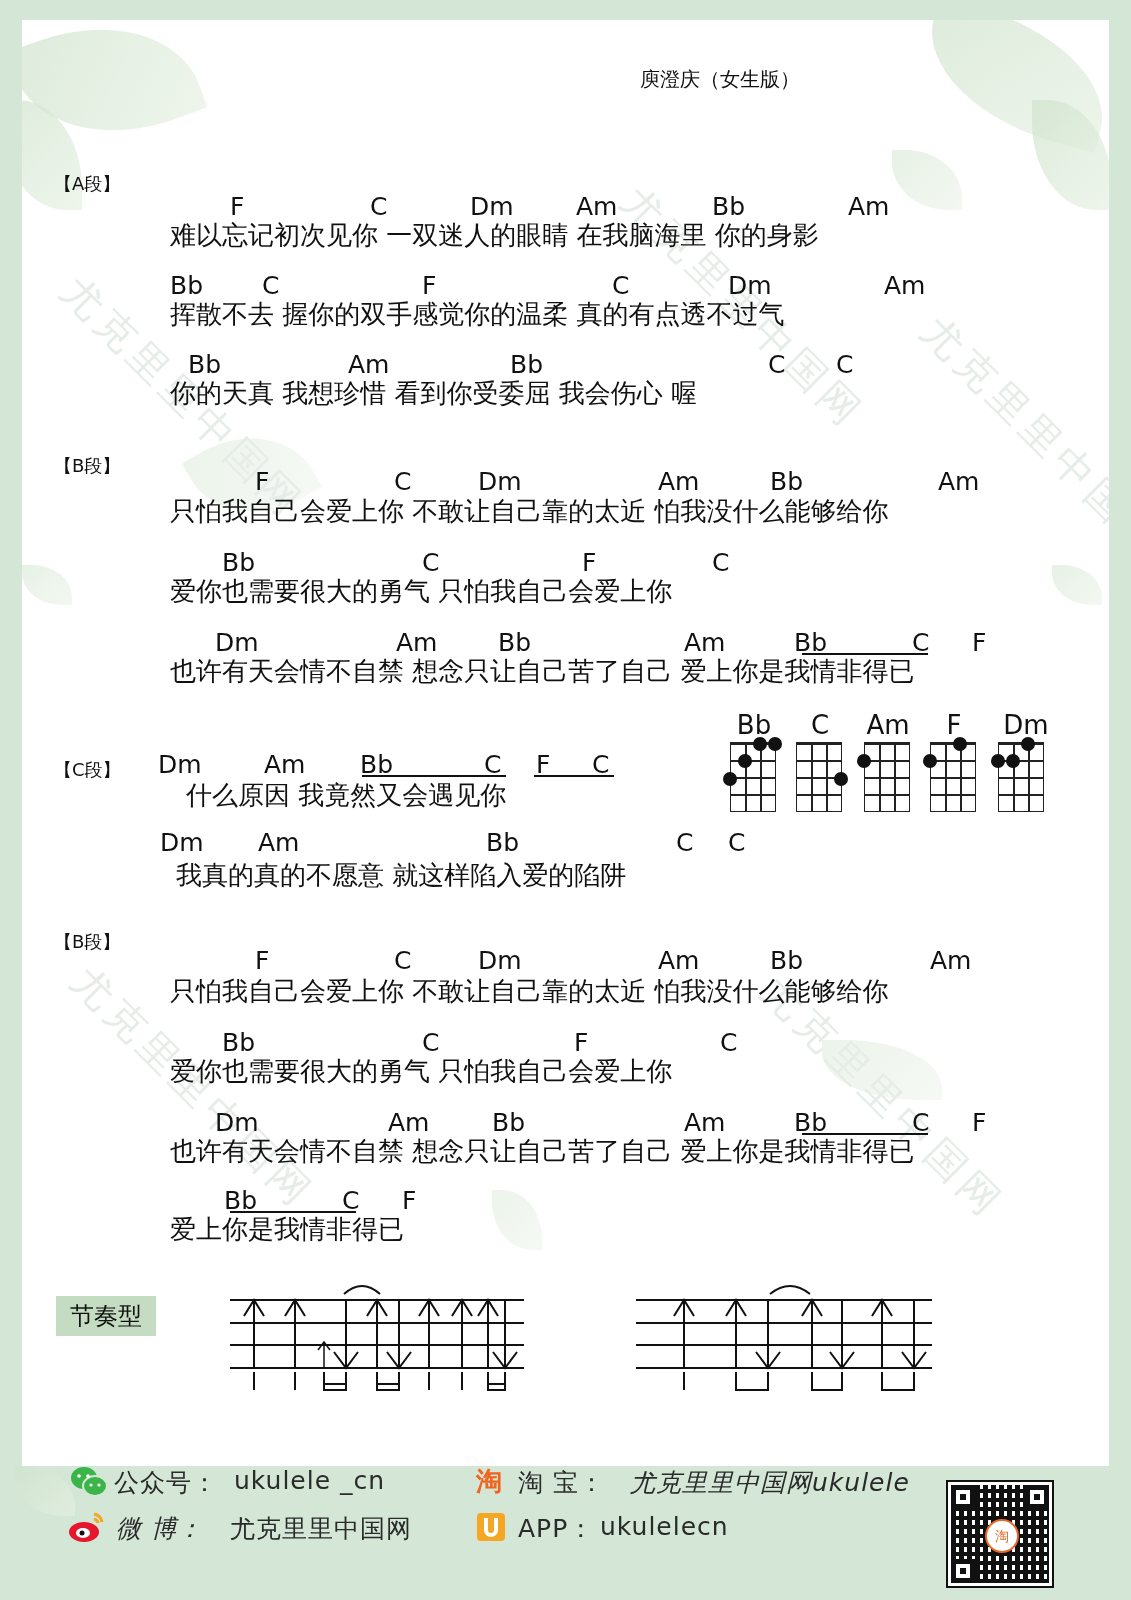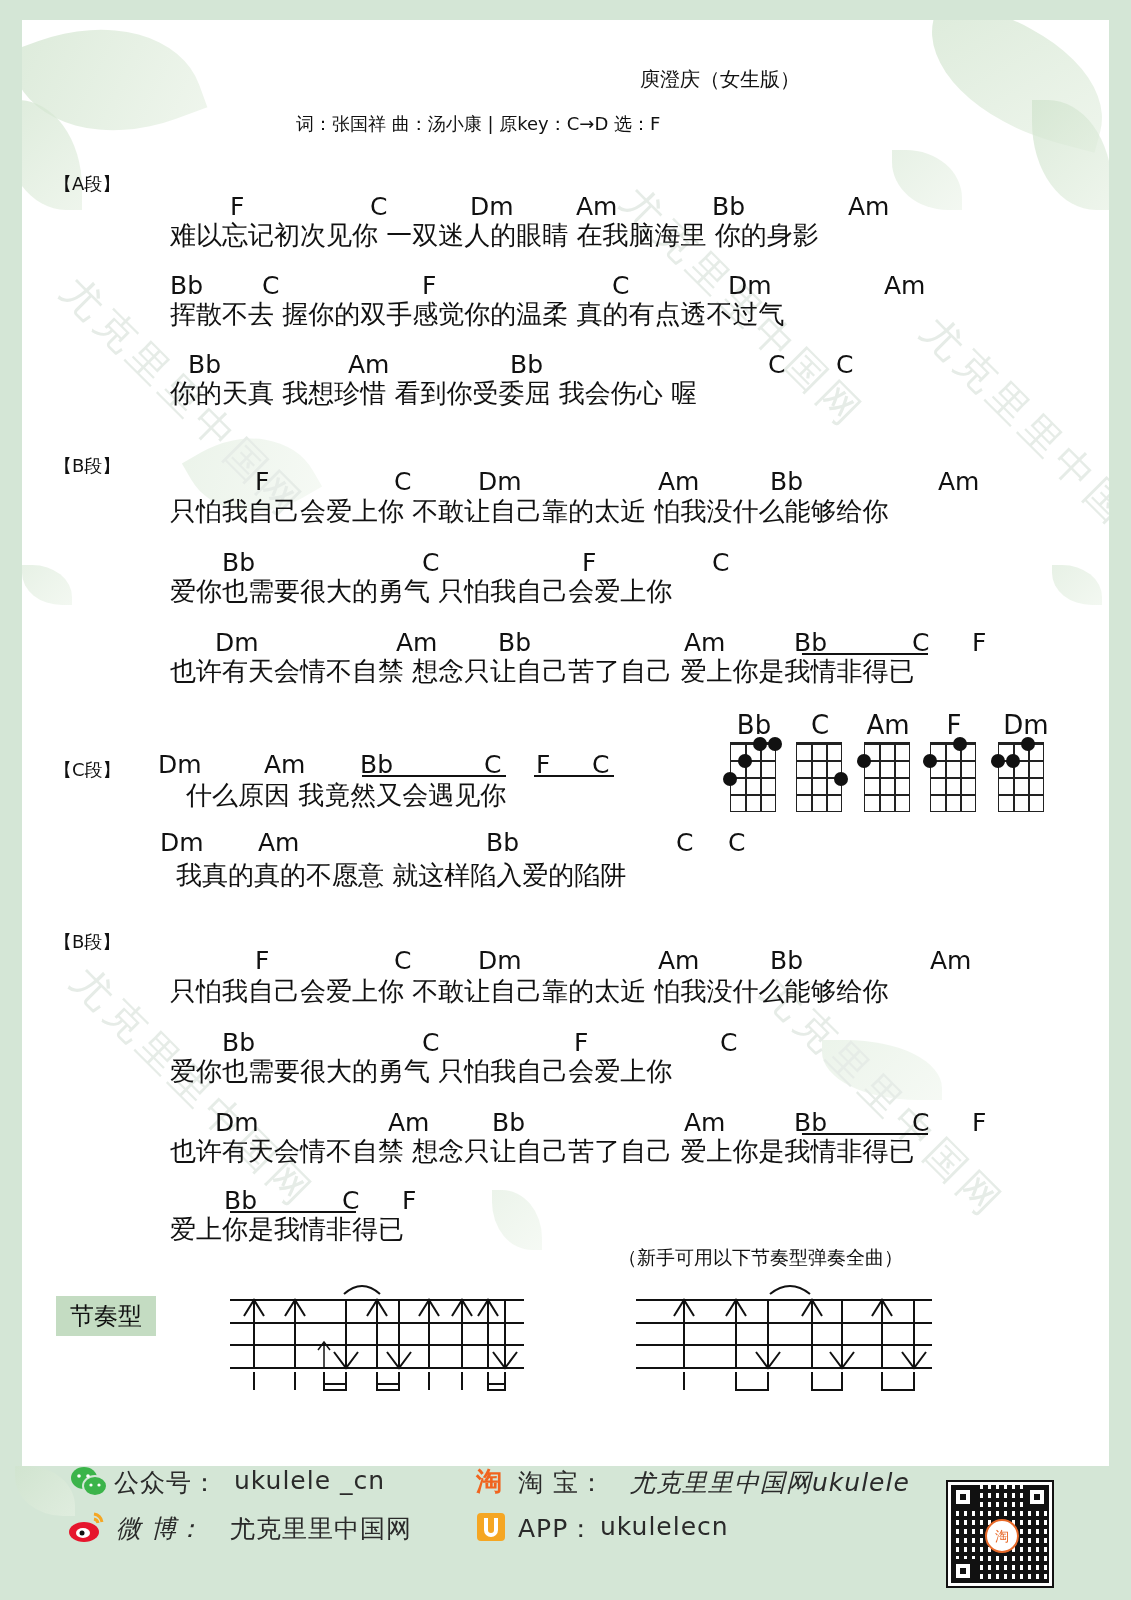--- a/index.html
+++ b/index.html
@@ -79,21 +79,20 @@
   <div class="leaf" style="left:800px;top:1020px;width:120px;height:60px;opacity:.4;"></div>
   <div class="leaf" style="left:470px;top:1170px;width:50px;height:60px;opacity:.4;"></div>
 
   <div class="watermark" style="left:0;top:350px;">尤克里里中国网</div>
   <div class="watermark" style="left:560px;top:260px;">尤克里里中国网</div>
   <div class="watermark" style="left:860px;top:390px;">尤克里里中国网</div>
   <div class="watermark" style="left:10px;top:1040px;">尤克里里中国网</div>
   <div class="watermark" style="left:700px;top:1050px;">尤克里里中国网</div>
 
   <div class="abs artist">庾澄庆（女生版）</div>
-  <div class="abs credits">词：张国祥  曲：汤小康 | 原key：C→D  选：F</div>
 
   <div class="abs section-label" style="left:32px;top:152px;">【A段】</div>
   <div>
     <span class="chord" style="left:208px;top:174px;">F</span>
     <span class="chord" style="left:348px;top:174px;">C</span>
     <span class="chord" style="left:448px;top:174px;">Dm</span>
     <span class="chord" style="left:554px;top:174px;">Am</span>
     <span class="chord" style="left:690px;top:174px;">Bb</span>
     <span class="chord" style="left:826px;top:174px;">Am</span>
     <span class="lyric" style="left:148px;top:202px;">难以忘记初次见你   一双迷人的眼睛    在我脑海里   你的身影</span>
@@ -257,21 +256,20 @@
     <span class="lyric" style="left:148px;top:1118px;">也许有天会情不自禁  想念只让自己苦了自己   爱上你是我情非得已</span>
 
     <span class="chord" style="left:202px;top:1168px;">Bb</span>
     <span class="chord" style="left:320px;top:1168px;">C</span>
     <span class="chord" style="left:380px;top:1168px;">F</span>
     <span class="ul" style="left:208px;top:1191px;width:126px;"></span>
     <span class="lyric" style="left:148px;top:1196px;">爱上你是我情非得已</span>
   </div>
 
   <div class="rhythm-label">节奏型</div>
-  <div class="rhythm-note">（新手可用以下节奏型弹奏全曲）</div>
 
   <svg class="abs" style="left:200px;top:1260px;" width="310" height="120" viewBox="0 0 310 120">
     <g stroke="#111" stroke-width="2" fill="none">
       <line x1="8" y1="20" x2="302" y2="20"></line>
         <line x1="8" y1="43" x2="302" y2="43"></line>
       <line x1="8" y1="65" x2="302" y2="65"></line>
         <line x1="8" y1="88" x2="302" y2="88"></line>
       <path d="M122 14 Q140 -2 158 14"></path>
 
       <line x1="32" y1="20" x2="32" y2="88"></line>

